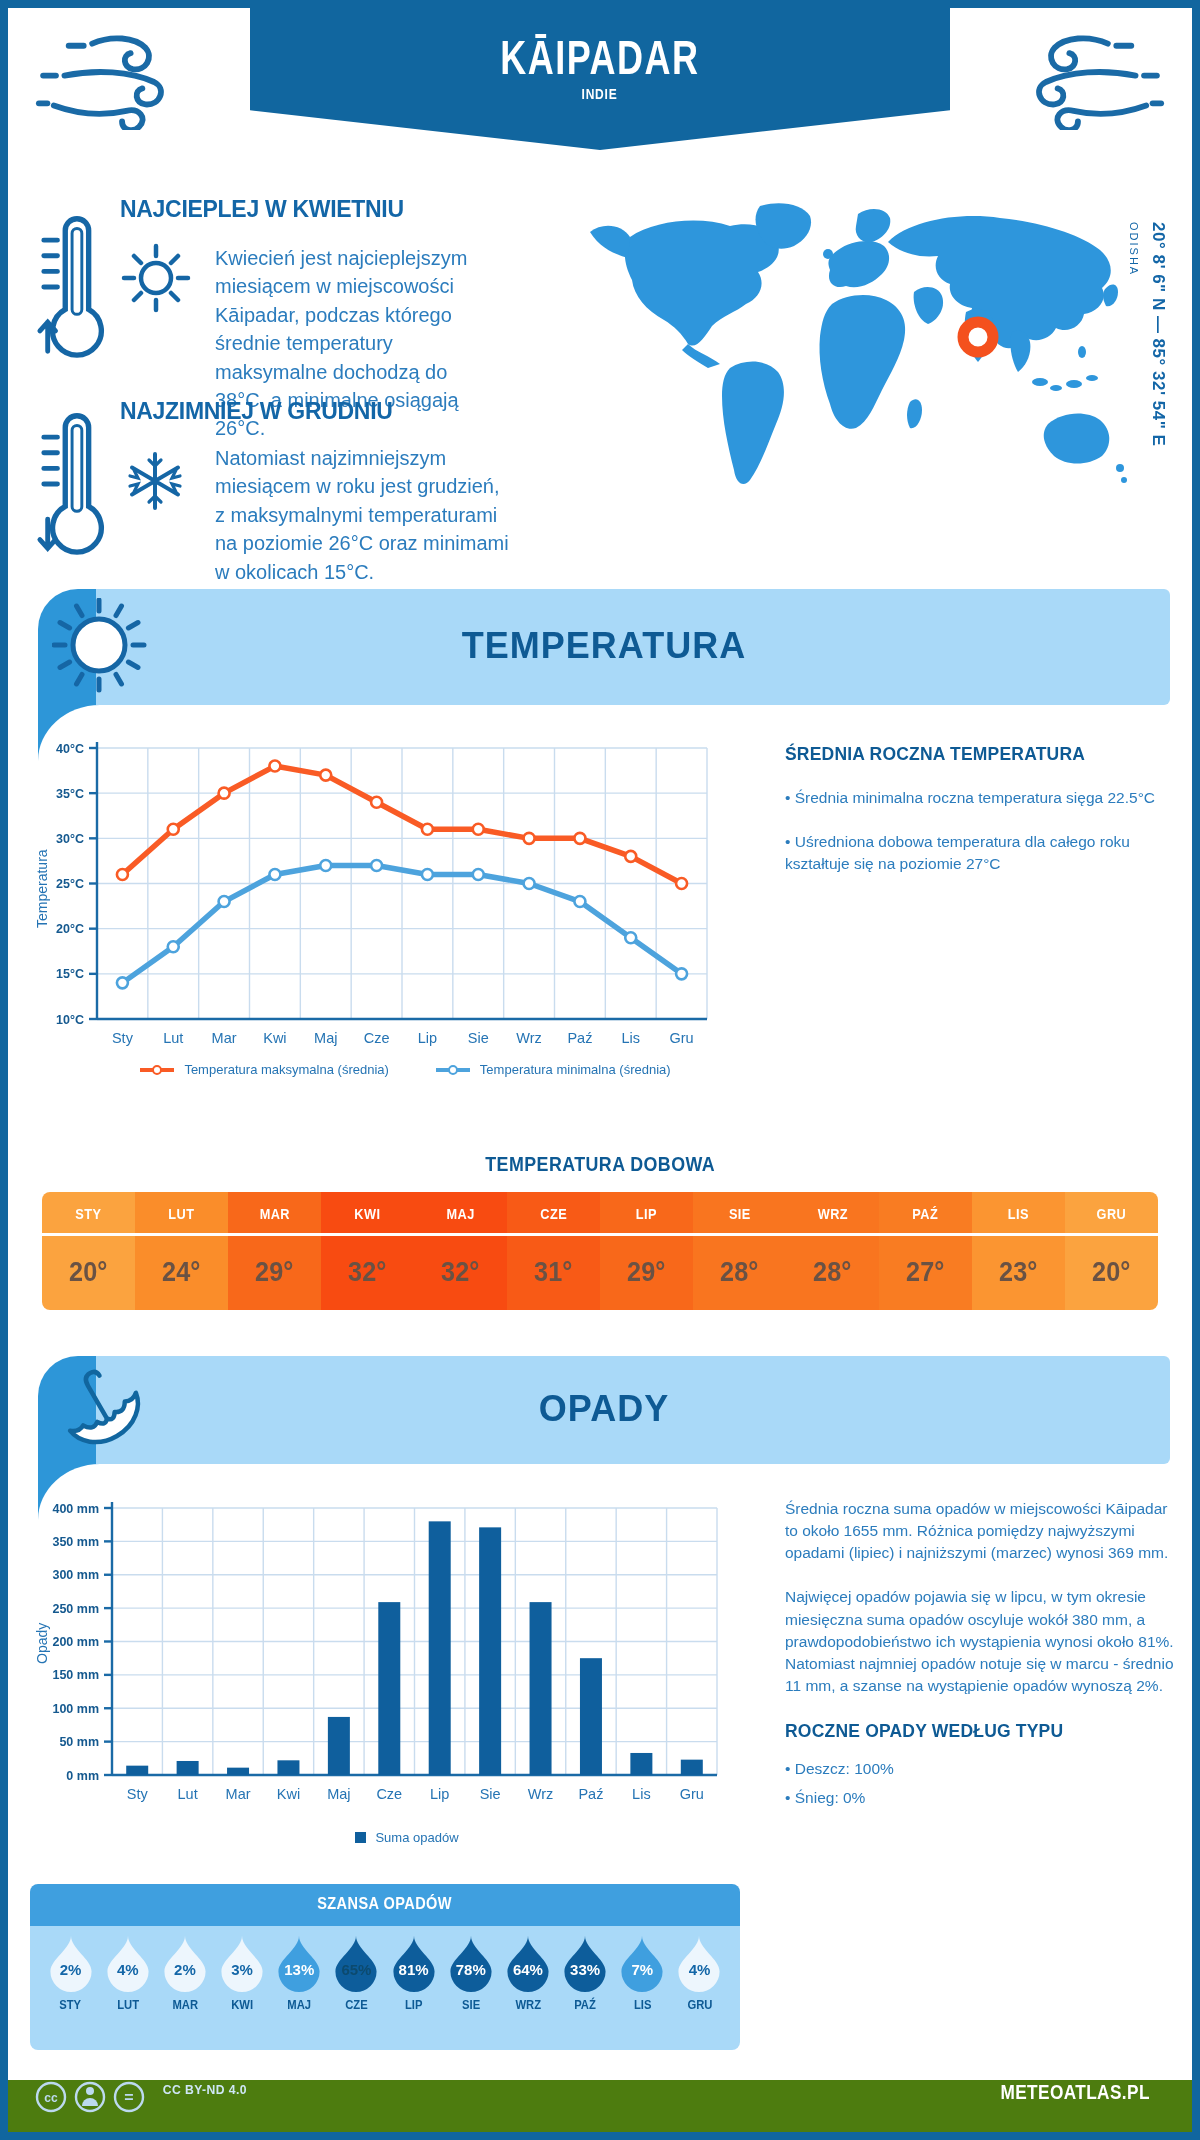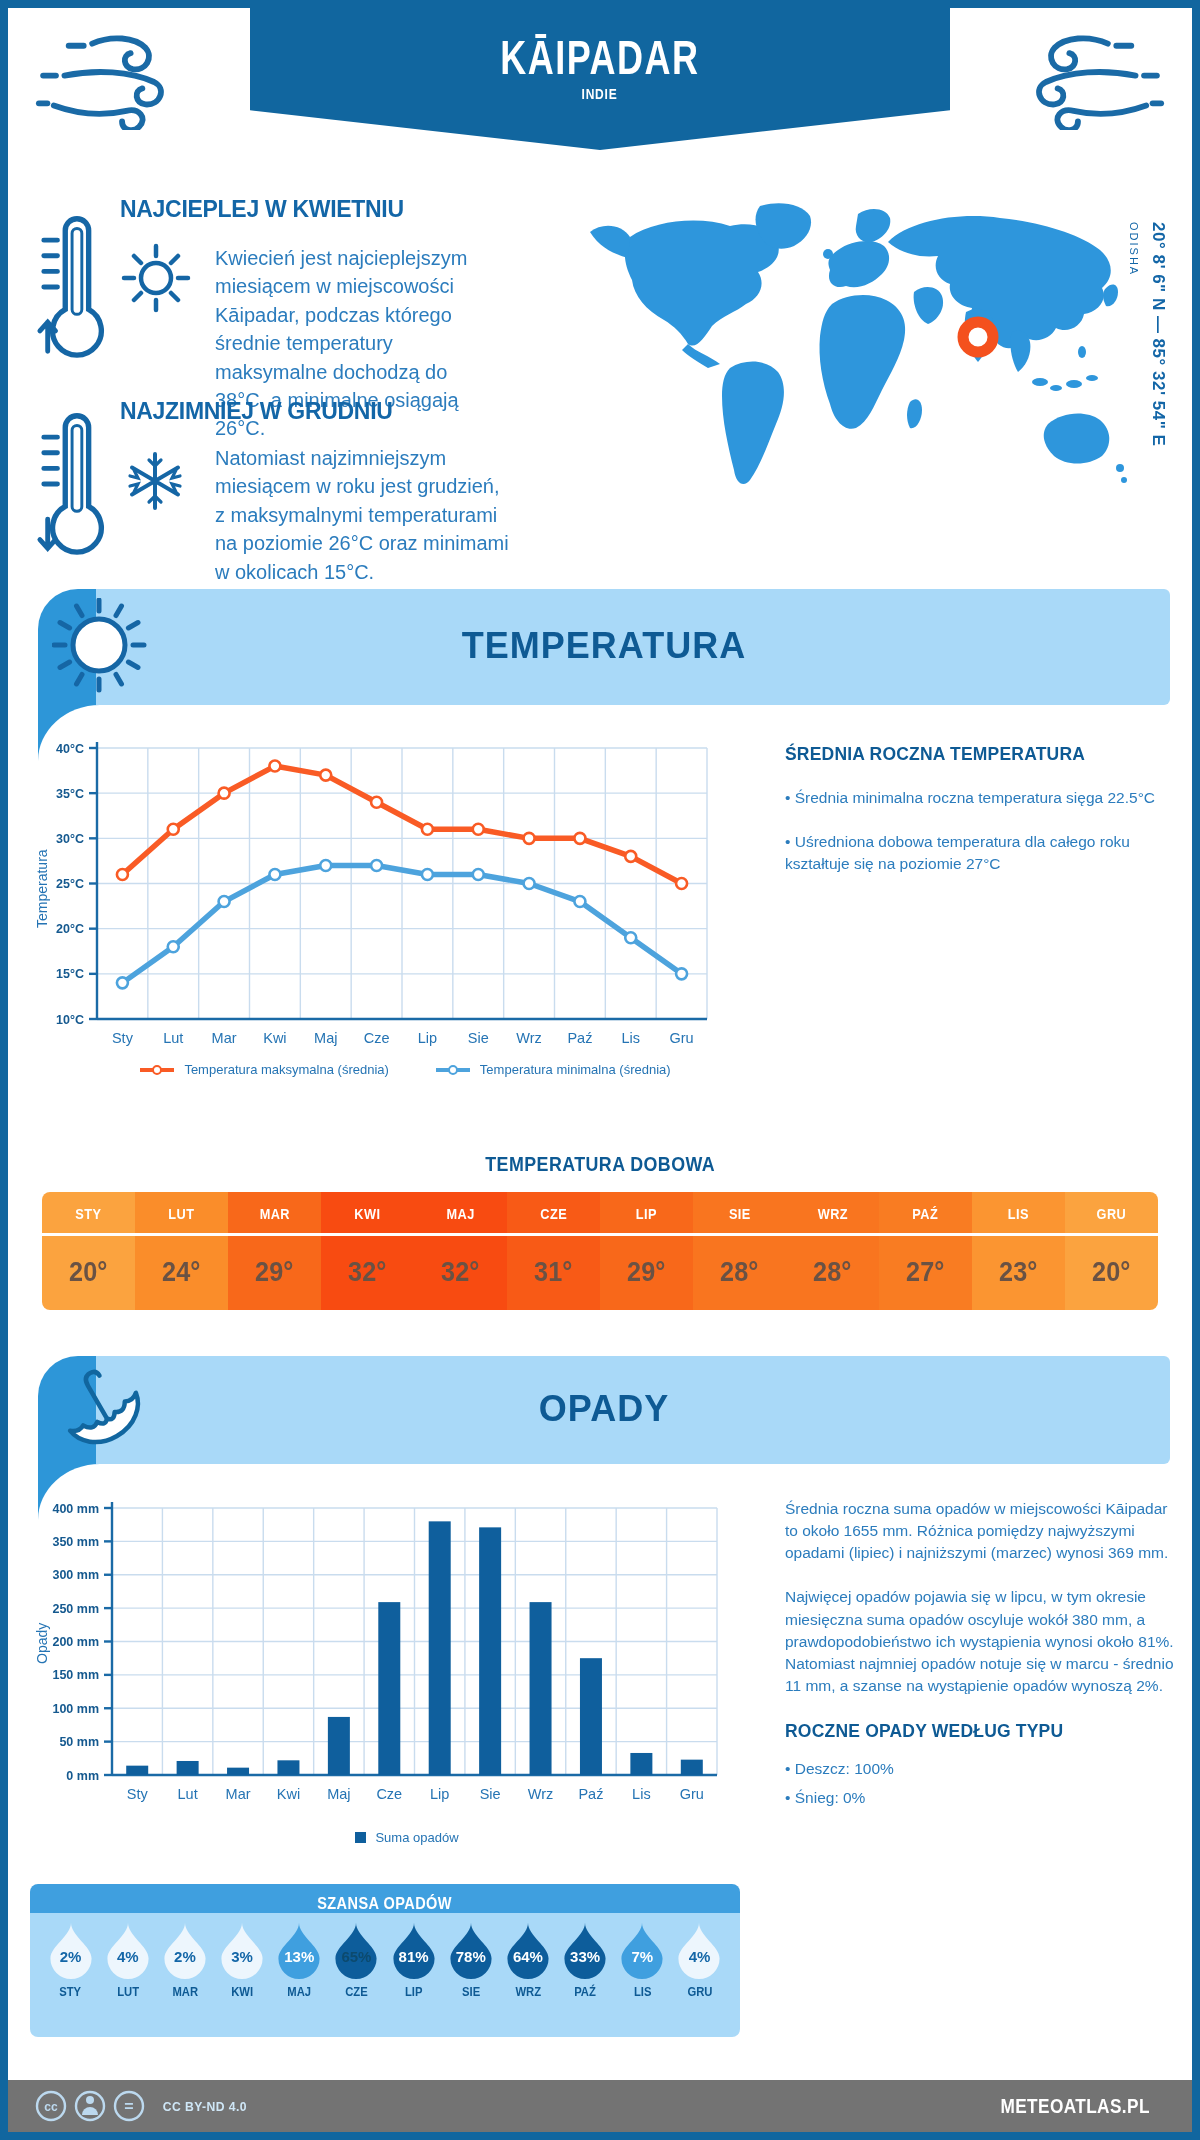--- a/index.html
+++ b/index.html
@@ -50,37 +50,37 @@
   .tbl-title span{display:inline-block;font-size:21px;font-weight:bold;color:#0e5a94;letter-spacing:.5px;transform:scaleX(.85);}
   .tbl{position:absolute;left:42px;top:1192px;width:1116px;height:118px;display:flex;border-radius:8px;overflow:hidden;}
   .cell{flex:1;text-align:center;}
   .cell-month{height:41px;line-height:44px;border-bottom:3px solid #fff;}
   .cell-month span{display:inline-block;color:#fff;font-weight:bold;font-size:15px;letter-spacing:.5px;transform:scaleX(.85);}
   .cell-val{height:74px;line-height:72px;}
   .cell-val span{display:inline-block;font-size:28px;font-weight:bold;transform:scaleX(.9);}
 
   
   .panel{position:absolute;left:30px;top:1884px;width:710px;height:163px;}
-  .panel-head{height:29px;line-height:39px;background:#3f9fdf;border-radius:8px 8px 0 0;text-align:center;}
+  .panel-head{height:42px;line-height:39px;background:#3f9fdf;border-radius:8px 8px 0 0;text-align:center;}
   .panel-head span{display:inline-block;color:#fff;font-weight:bold;font-size:16.5px;letter-spacing:.5px;transform:scaleX(.88);}
   .panel-body{height:124px;background:#a9d9f8;border-radius:0 0 8px 8px;display:flex;padding:0 12px;}
   .drop-col{flex:1;text-align:center;padding-top:8px;}
   .drop{position:relative;width:44px;height:58px;margin:0 auto;}
   .drop .pct{position:absolute;left:0;right:0;top:27px;text-align:center;font-size:15px;font-weight:bold;}
   .drop-month{margin-top:3px;}
   .drop-month span{display:inline-block;font-size:12.5px;font-weight:bold;color:#0e5a94;transform:scaleX(.9);}
 
   
   .geo{position:absolute;left:1128px;top:222px;height:300px;writing-mode:vertical-rl;color:#1366a7;}
   .geo-coords{display:block;font-size:17px;font-weight:bold;letter-spacing:.5px;margin-left:8px;white-space:nowrap;}
   .geo-region{display:block;font-size:11px;letter-spacing:2px;white-space:nowrap;}
 
   
-  .footer{position:absolute;left:8px;top:2080px;width:1184px;height:52px;background:#737373;
-          display:flex;align-items:center;padding:0 26px;box-sizing:border-box;z-index:55;}
+  .footer{position:absolute;left:8px;top:2080px;width:1184px;height:52px;background:#4d7c0f;
+          display:flex;align-items:flex-start;padding:0 26px;box-sizing:border-box;z-index:55;}
   .license{margin-left:12px;}
   .license span{display:inline-block;color:#cfe7f7;font-weight:bold;font-size:13.5px;letter-spacing:.5px;transform:scaleX(.9);}
   .brand{margin-left:auto;}
   .brand span{display:inline-block;color:#fff;font-weight:bold;font-size:21px;letter-spacing:.5px;transform:scaleX(.82);}
 </style>
 </head>
 <body>
 
 <div class="page">
 

